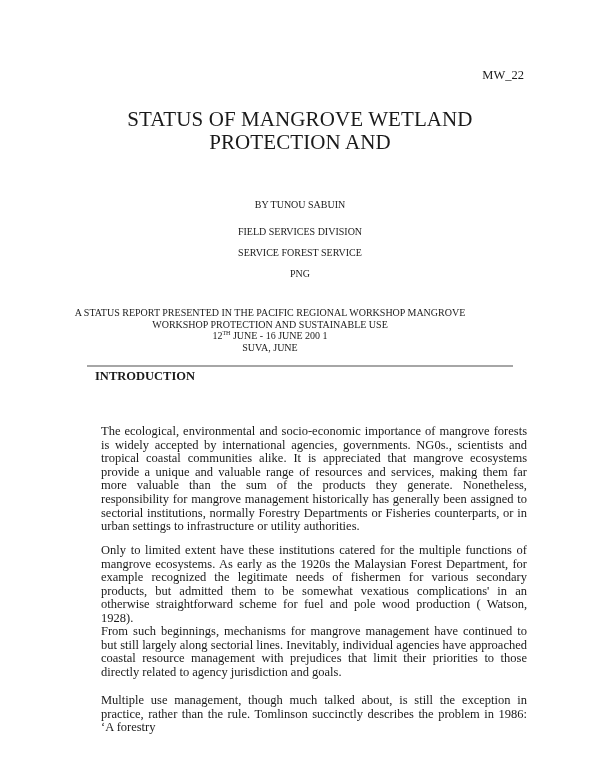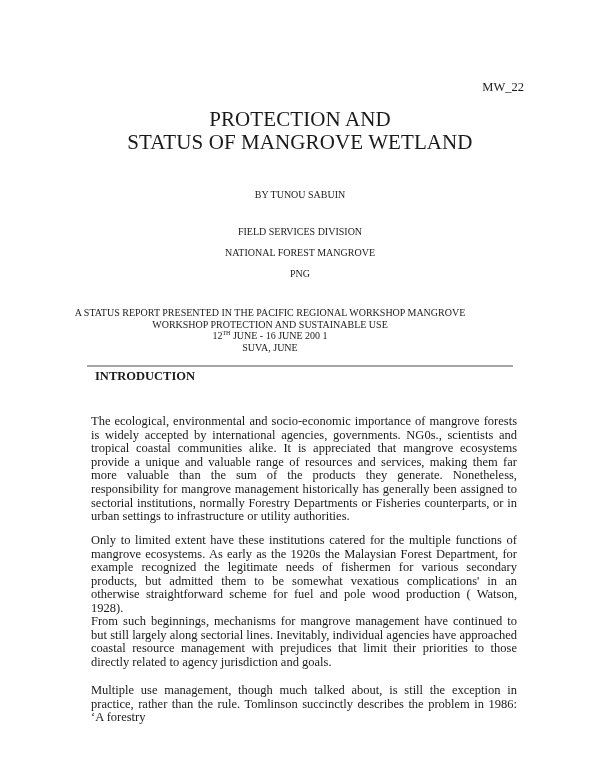--- a/index.html
+++ b/index.html
@@ -1,52 +1,52 @@
 <!DOCTYPE html>
 <html><head>
 <meta charset="utf-8">
 <style>
   html, body { margin: 0; padding: 0; background: #ffffff; }
   body { width: 600px; height: 776px; position: relative; overflow: hidden;
          font-family: "Liberation Serif", "DejaVu Serif", serif; color: #1a1a1a; }
-  .doc-id { position: absolute; top: 68px; right: 76px; font-size: 12.5px; margin-top: 12px; }
+  .doc-id { position: absolute; top: 68px; right: 76px; font-size: 12.5px; }
   .title { position: absolute; top: 108px; left: 0; width: 600px; text-align: center;
            font-size: 21px; line-height: 23px; letter-spacing: 0.1px; }
   .title div { white-space: nowrap; }
   .meta { position: absolute; left: 0; width: 600px; text-align: center; font-size: 10px; }
-  .meta.by { top: 189px; }
+  .meta.by { top: 199px; }
   .meta.division { top: 226px; }
   .meta.service { top: 247px; }
   .meta.country { top: 268px; }
   .report { position: absolute; top: 307px; left: 0; width: 540px; text-align: center;
             font-size: 10px; line-height: 11.6px; }
   .report sup { font-size: 6px; vertical-align: 4px; line-height: 0; }
   .rule { position: absolute; top: 365px; left: 87px; width: 426px; height: 2px; background: #a6a6a6; }
   .intro-heading { position: absolute; top: 369px; left: 95px; font-size: 12.5px; font-weight: bold; }
   .para { position: absolute; left: 87px; width: 426px; font-size: 12.5px; line-height: 13.6px;
-          text-align: justify; margin: 4px; }
+          text-align: justify; margin: 14px; }
   .p1 { top: 411px; }
   .p2 { top: 530px; }
   .p3 { top: 611px; }
   .p4 { top: 680px; }
 </style>
 </head>
 <body>
 
 <div>
   <div class="doc-id">MW_22</div>
 
   <div class="title">
+    <div>STATUS OF MANGROVE WETLAND</div>
     <div>PROTECTION AND</div>
-    <div>STATUS OF MANGROVE WETLAND</div>
   </div>
 
   <div class="meta by">BY TUNOU SABUIN</div>
   <div class="meta division">FIELD SERVICES DIVISION</div>
-  <div class="meta service">NATIONAL FOREST MANGROVE</div>
+  <div class="meta service">SERVICE FOREST SERVICE</div>
   <div class="meta country">PNG</div>
 
   <div class="report">
     <div>A STATUS REPORT PRESENTED IN THE PACIFIC REGIONAL WORKSHOP MANGROVE</div>
     <div>WORKSHOP PROTECTION AND SUSTAINABLE USE</div>
     <div><span>12</span><sup>TH</sup><span> JUNE - 16 JUNE 200 1</span></div>
     <div>SUVA, JUNE</div>
   </div>
 
   <div class="rule"></div>

